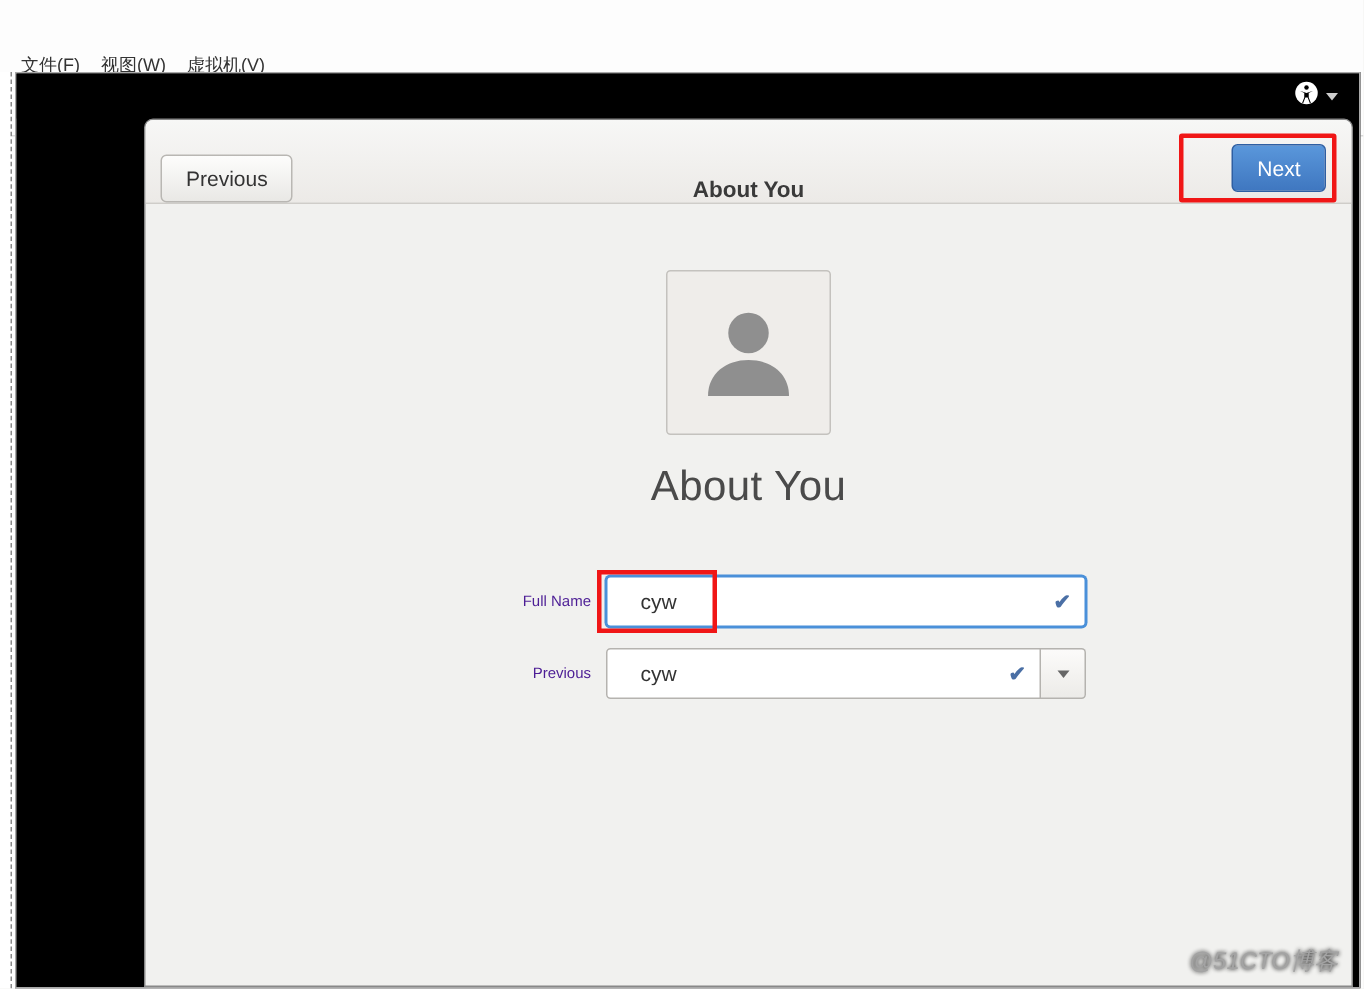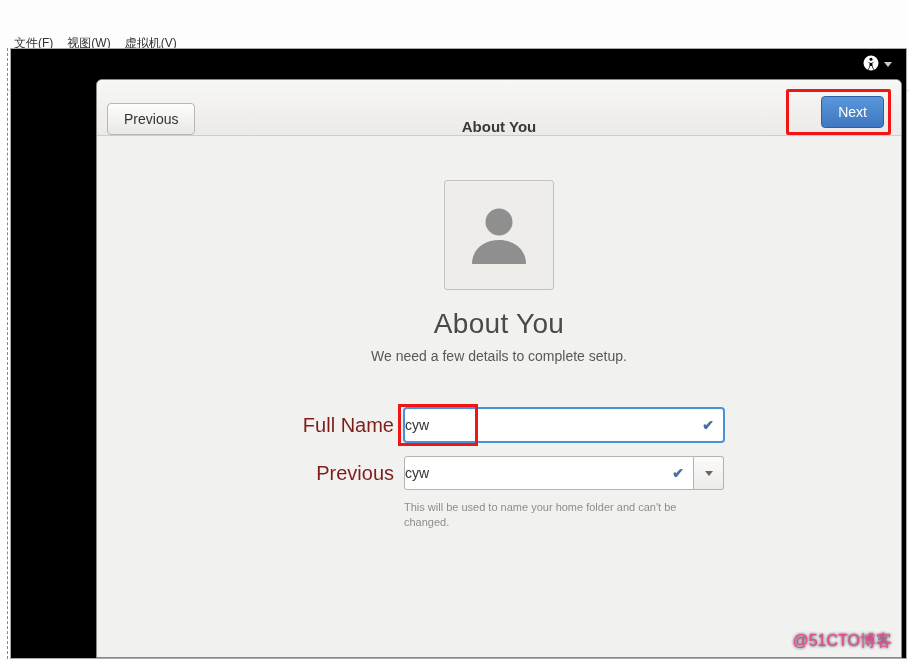--- a/index.html
+++ b/index.html
@@ -114,25 +114,25 @@
   .subtitle { font-size:14px; color:#585858; margin-top:8px; }
 
   .form {
     margin-top: 44px;
     display:grid;
     grid-template-columns: 120px 320px;
     row-gap: 14px;
     column-gap: 10px;
     align-items:center;
   }
-  .form-label { text-align:right; font-size:20px; color:#7f1d1d; }
+  .form-label { text-align:right; font-size:10px; color:#4c1d95; }
   .field-wrap { position:relative; display:flex; }
   .text-input {
     width: 100%; height: 34px;
-    padding: 4px 34px 4px 0;
+    padding: 4px 34px 4px 22px;
     font-size:14px;
     border:1px solid #b5b3af;
     border-radius:3px;
     background:#fff;
     color:#333;
   }
   .text-input.focused { border-color:#4a90d9; box-shadow:0 0 0 1px #4a90d9; }
   .check-ico {
     position:absolute; right:10px; top:50%; transform:translateY(-50%);
     color:#4a6fa5; font-size:14px; font-weight:bold;
@@ -160,21 +160,21 @@
   }
   .next-highlight-wrap {
     position:relative;
     padding:4px;
     border:3px solid #f01616;
     border-radius:2px;
   }
 
   .watermark {
     position:absolute; right:14px; bottom:6px;
-    color:#ec4899; font-size:16px; 
+    color:#a3a3a3; font-size:16px; font-style:italic;
     text-shadow:0 0 3px #000;
     pointer-events:none;
   }
   .left-edge {
     position:absolute; left:0; top:48px; width:8px; bottom:0;
     border-right:1px dashed #888;
     background:#fff;
   }
 </style>
 </head>
@@ -274,40 +274,38 @@
     <div class="guest-body">
       <div class="avatar-box">
         <span>
           <svg viewBox="0 0 24 24">
               <circle cx="12" cy="8" r="4.5" fill="#8f8f8f"></circle>
               <path d="M3 22c0-5 4-8 9-8s9 3 9 8z" fill="#8f8f8f"></path>
             </svg>
         </span>
       </div>
       <div class="title-lg">About You</div>
-      <div class="subtitle">We need a few details to complete setup.</div>
 
       <div class="form">
         <div class="form-label">Full Name</div>
         <div class="field-wrap" style="position:relative;">
           <input class="text-input focused" type="text" value="cyw" style="">
           <span class="check-ico">✔</span>
           <div class="fullname-highlight"></div>
         </div>
 
         <div class="form-label">Previous</div>
         <div class="field-wrap combo">
           <div style="position:relative; flex:1;">
             <input class="text-input" type="text" value="cyw" style="">
             <span class="check-ico">✔</span>
           </div>
           <div class="combo-btn">
             <div class="tri"></div>
           </div>
         </div>
 
-        <div class="hint">This will be used to name your home folder and can't be changed.</div>
       </div>
     </div>
   </div>
 
   <div class="watermark">@51CTO博客</div>
 </div>
 
 </body></html>

